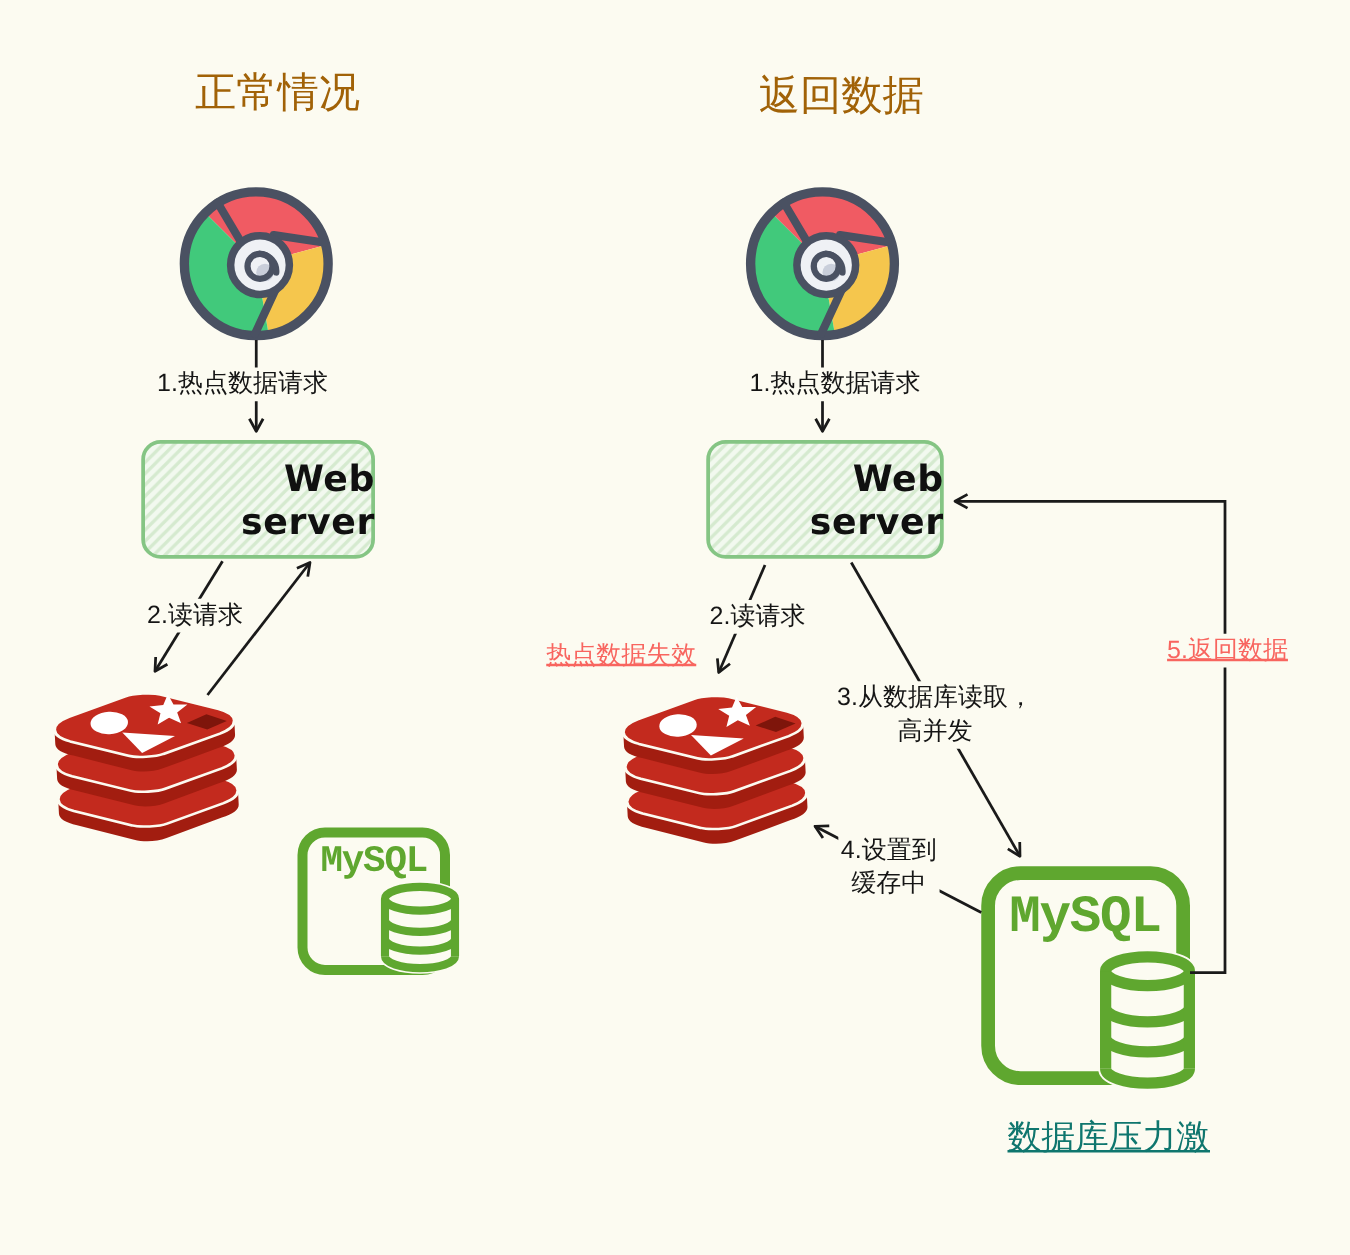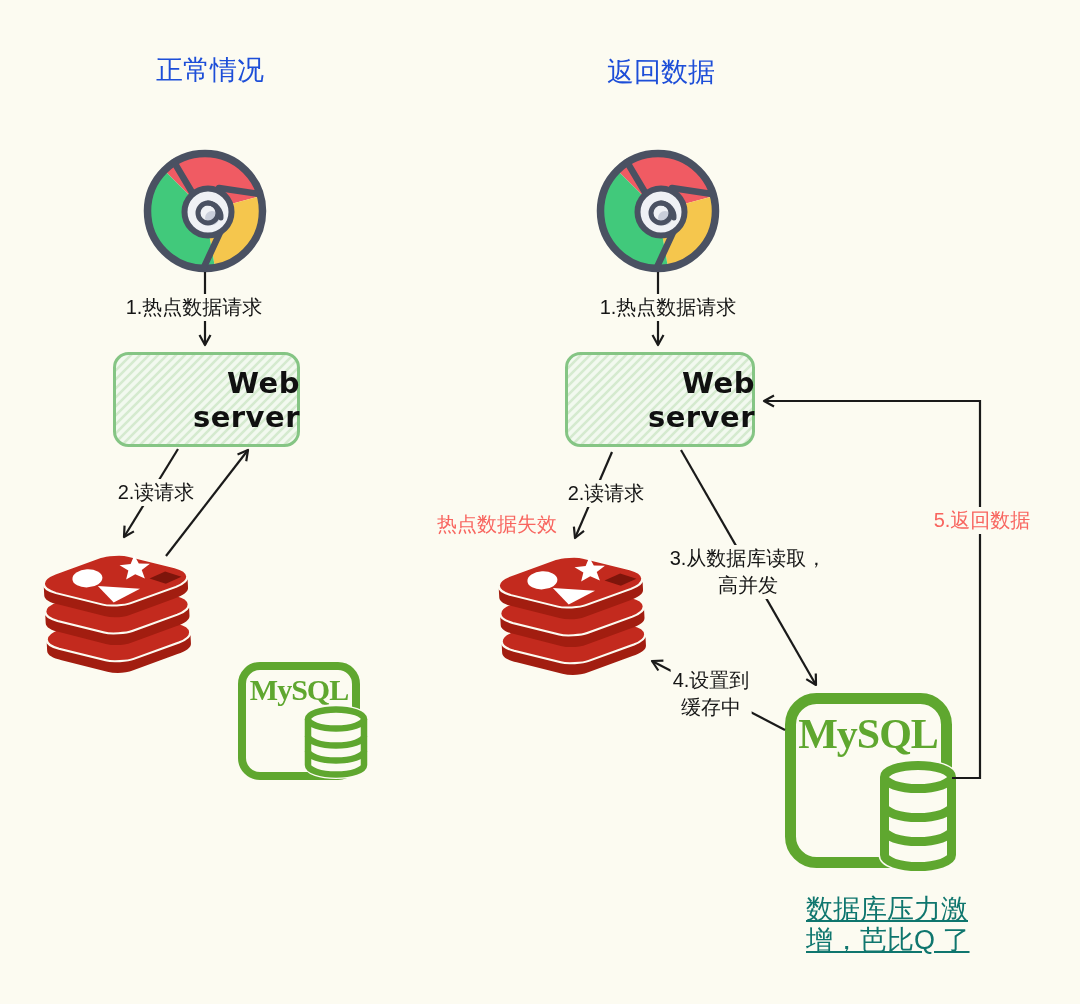--- a/index.html
+++ b/index.html
@@ -6,44 +6,44 @@
   .canvas{
     position:relative;
     width:1080px;height:1004px;
     background:#FCFBF1;
     font-family:"Liberation Sans",sans-serif;
     overflow:hidden;
   }
   .canvas svg{position:absolute;left:0;top:0;}
   .ttl{
     position:absolute;
-    font-size:27px;font-weight:500;color:#1d4ed8;
+    font-size:33px;font-weight:500;color:#a16207;
     white-space:nowrap;
   }
   .lbl{
     position:absolute;
     font-size:20px;line-height:27px;color:#151515;
     white-space:nowrap;
     background:#FCFBF1;
     padding:0 2px;
   }
   .ctr{transform:translateX(-50%);text-align:center;}
-  .salmon{color:#F8655F;}
+  .salmon{color:#F8655F;text-decoration:underline;}
   .ws-label{
     position:absolute;
     display:flex;align-items:center;justify-content:center;
     font-family:"DejaVu Sans",sans-serif;
     font-size:29px;font-weight:600;color:#101010;
     letter-spacing:0.5px;
     text-align:right;
   }
   .mysql-label{
     position:absolute;
     transform:translateX(-50%);
-    font-family:Liberation Serif, serif;
+    font-family:Liberation Mono, monospace;
     font-weight:bold;color:#5FA72F;
     letter-spacing:-1px;white-space:nowrap;
   }
   .mysql-small{font-size:30px;}
   .mysql-big{font-size:42px;}
   .note{
     position:absolute;
     font-size:27px;line-height:31px;color:#0f766e;
     white-space:nowrap;
     text-decoration:underline;
@@ -173,16 +173,15 @@
     <div>高并发</div>
   </div>
   <div class="lbl ctr" style="left:711px;top:667px">
     <div>4.设置到</div>
     <div>缓存中</div>
   </div>
   <div class="lbl ctr salmon" style="left:982px;top:507px">5.返回数据</div>
   <div class="mysql-label mysql-big" style="left:868px;top:710px">MySQL</div>
   <div class="note" style="left:806px;top:894px">
     <div>数据库压力激</div>
-    <div>增，芭比Q 了</div>
   </div>
 
 </div>
 
 </body></html>

